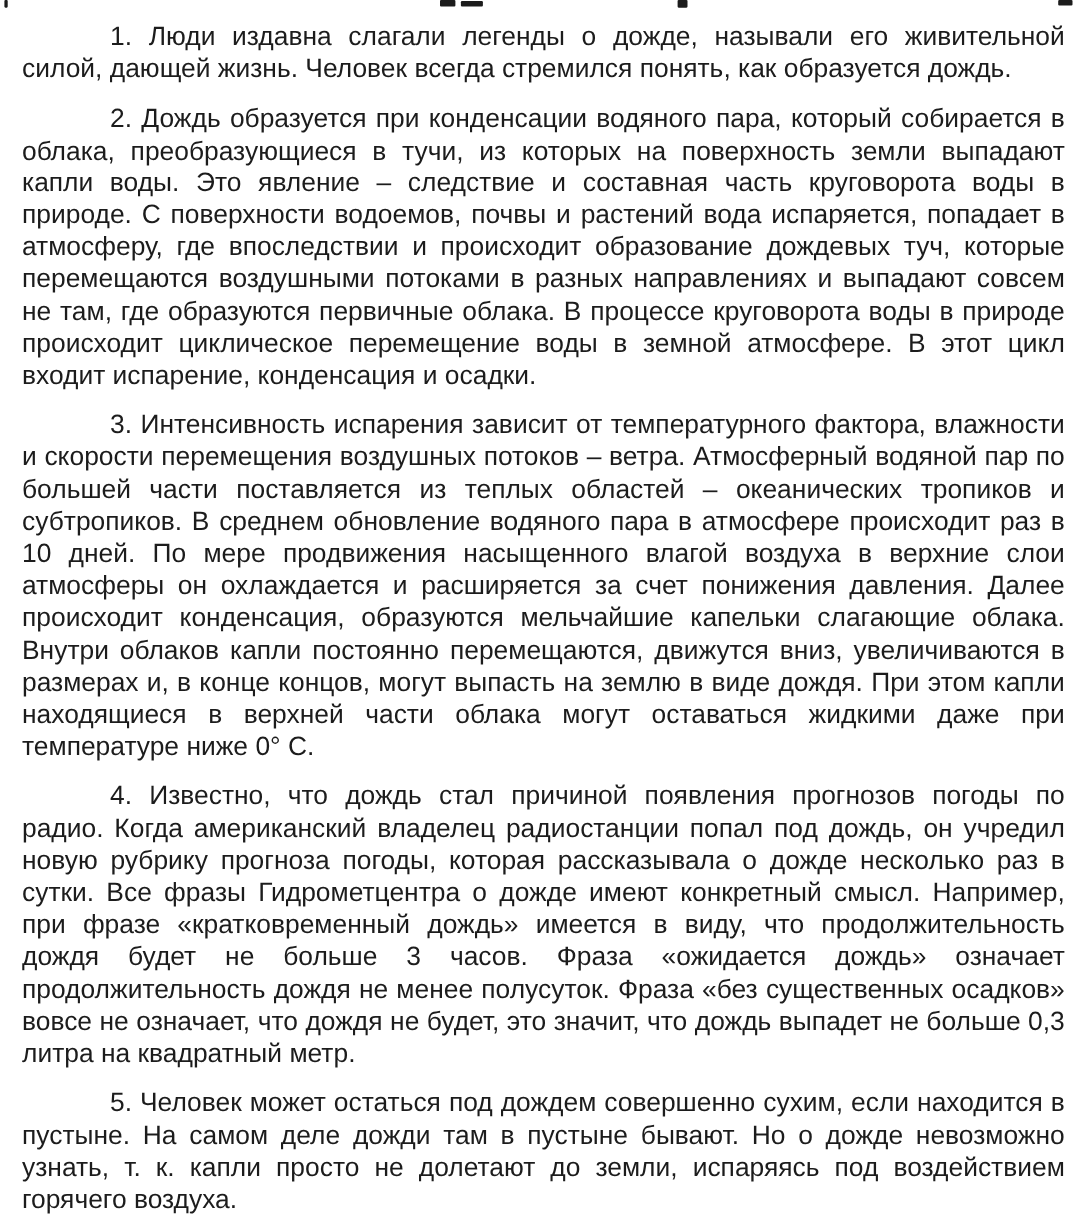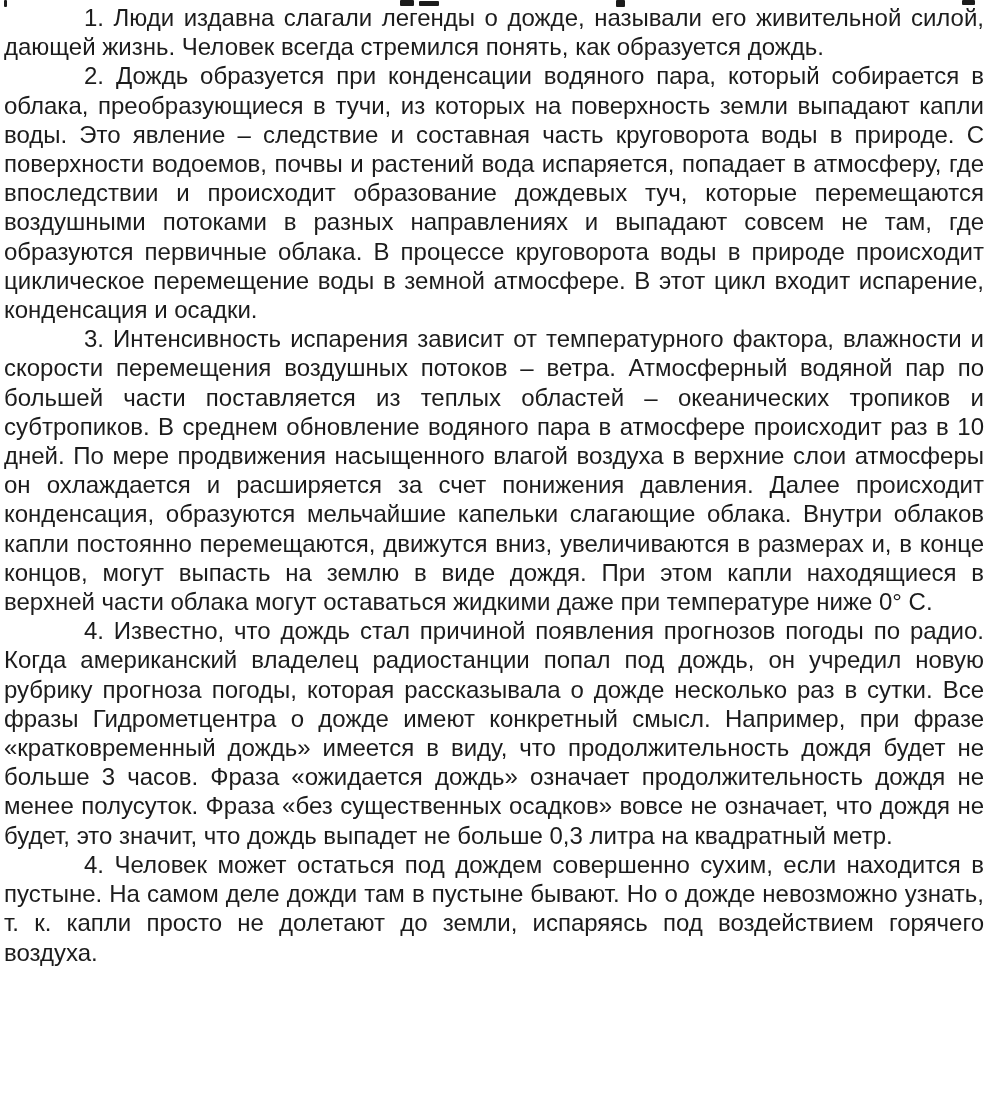--- a/index.html
+++ b/index.html
@@ -34,21 +34,21 @@
     box-sizing: border-box;
     width: 100%;
     padding: 3px 7px 0 4px;
     color: #1c1c1c;
     font-size: 24px;
     line-height: 29.2px;
     text-align: justify;
     text-justify: inter-word;
   }
   .text-body p {
-    margin: 0;
+    margin: 16px;
     text-indent: 80px;
   }
 </style>
 </head>
 <body>
 
 <div class="page">
 
   <div class="clipped-line">
       <div class="frag" style="left: 4px; top: 0px; width: 3px; height: 7px;"></div>
@@ -56,16 +56,16 @@
       <div class="frag" style="left: 419px; top: 1px; width: 20px; height: 5px;"></div>
       <div class="frag" style="left: 616px; top: 0px; width: 9px; height: 7px;"></div>
       <div class="frag" style="left: 962px; top: 0px; width: 13px; height: 5px;"></div>
     </div>
 
   <div class="text-body">
     <p>1. Люди издавна слагали легенды о дожде, называли его живительной силой, дающей жизнь. Человек всегда стремился понять, как образуется дождь.</p>
     <p>2. Дождь образуется при конденсации водяного пара, который собирается в облака, преобразующиеся в тучи, из которых на поверхность земли выпадают капли воды. Это явление – следствие и составная часть круговорота воды в природе. С поверхности водоемов, почвы и растений вода испаряется, попадает в атмосферу, где впоследствии и происходит образование дождевых туч, которые перемещаются воздушными потоками в разных направлениях и выпадают совсем не там, где образуются первичные облака. В процессе круговорота воды в природе происходит циклическое перемещение воды в земной атмосфере. В этот цикл входит испарение, конденсация и осадки.</p>
     <p>3. Интенсивность испарения зависит от температурного фактора, влажности и скорости перемещения воздушных потоков – ветра. Атмосферный водяной пар по большей части поставляется из теплых областей – океанических тропиков и субтропиков. В среднем обновление водяного пара в атмосфере происходит раз в 10 дней. По мере продвижения насыщенного влагой воздуха в верхние слои атмосферы он охлаждается и расширяется за счет понижения давления. Далее происходит конденсация, образуются мельчайшие капельки слагающие облака. Внутри облаков капли постоянно перемещаются, движутся вниз, увеличиваются в размерах и, в конце концов, могут выпасть на землю в виде дождя. При этом капли находящиеся в верхней части облака могут оставаться жидкими даже при температуре ниже 0° С.</p>
     <p>4. Известно, что дождь стал причиной появления прогнозов погоды по радио. Когда американский владелец радиостанции попал под дождь, он учредил новую рубрику прогноза погоды, которая рассказывала о дожде несколько раз в сутки. Все фразы Гидрометцентра о дожде имеют конкретный смысл. Например, при фразе «кратковременный дождь» имеется в виду, что продолжительность дождя будет не больше 3 часов. Фраза «ожидается дождь» означает продолжительность дождя не менее полусуток. Фраза «без существенных осадков» вовсе не означает, что дождя не будет, это значит, что дождь выпадет не больше 0,3 литра на квадратный метр.</p>
-    <p>4. Человек может остаться под дождем совершенно сухим, если находится в пустыне. На самом деле дожди там в пустыне бывают. Но о дожде невозможно узнать, т. к. капли просто не долетают до земли, испаряясь под воздействием горячего воздуха.</p>
+    <p>5. Человек может остаться под дождем совершенно сухим, если находится в пустыне. На самом деле дожди там в пустыне бывают. Но о дожде невозможно узнать, т. к. капли просто не долетают до земли, испаряясь под воздействием горячего воздуха.</p>
   </div>
 
 </div>
 
 </body></html>

